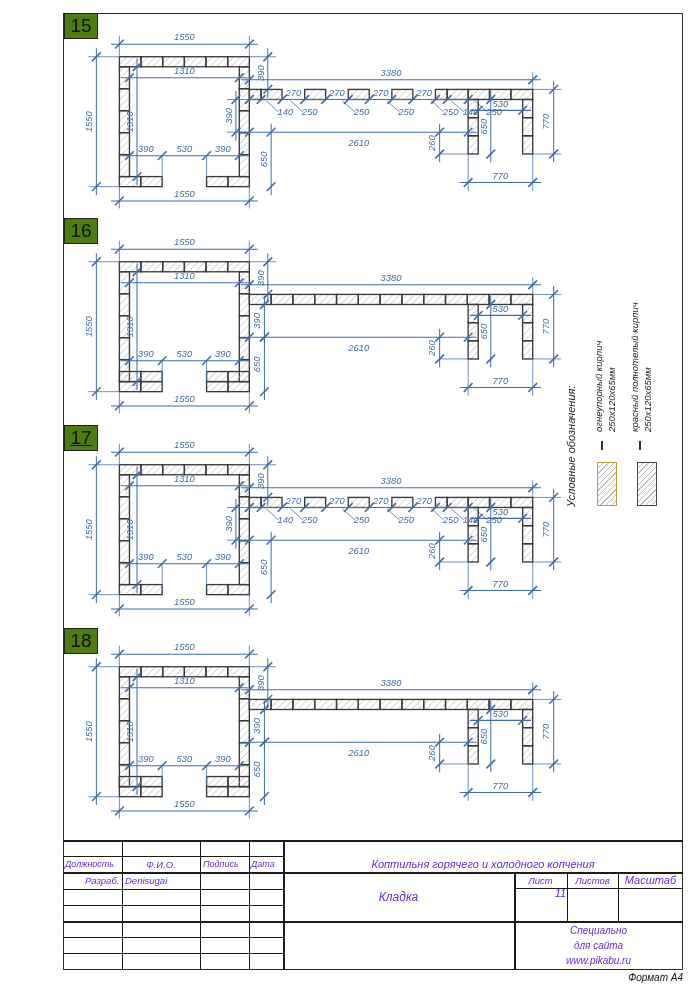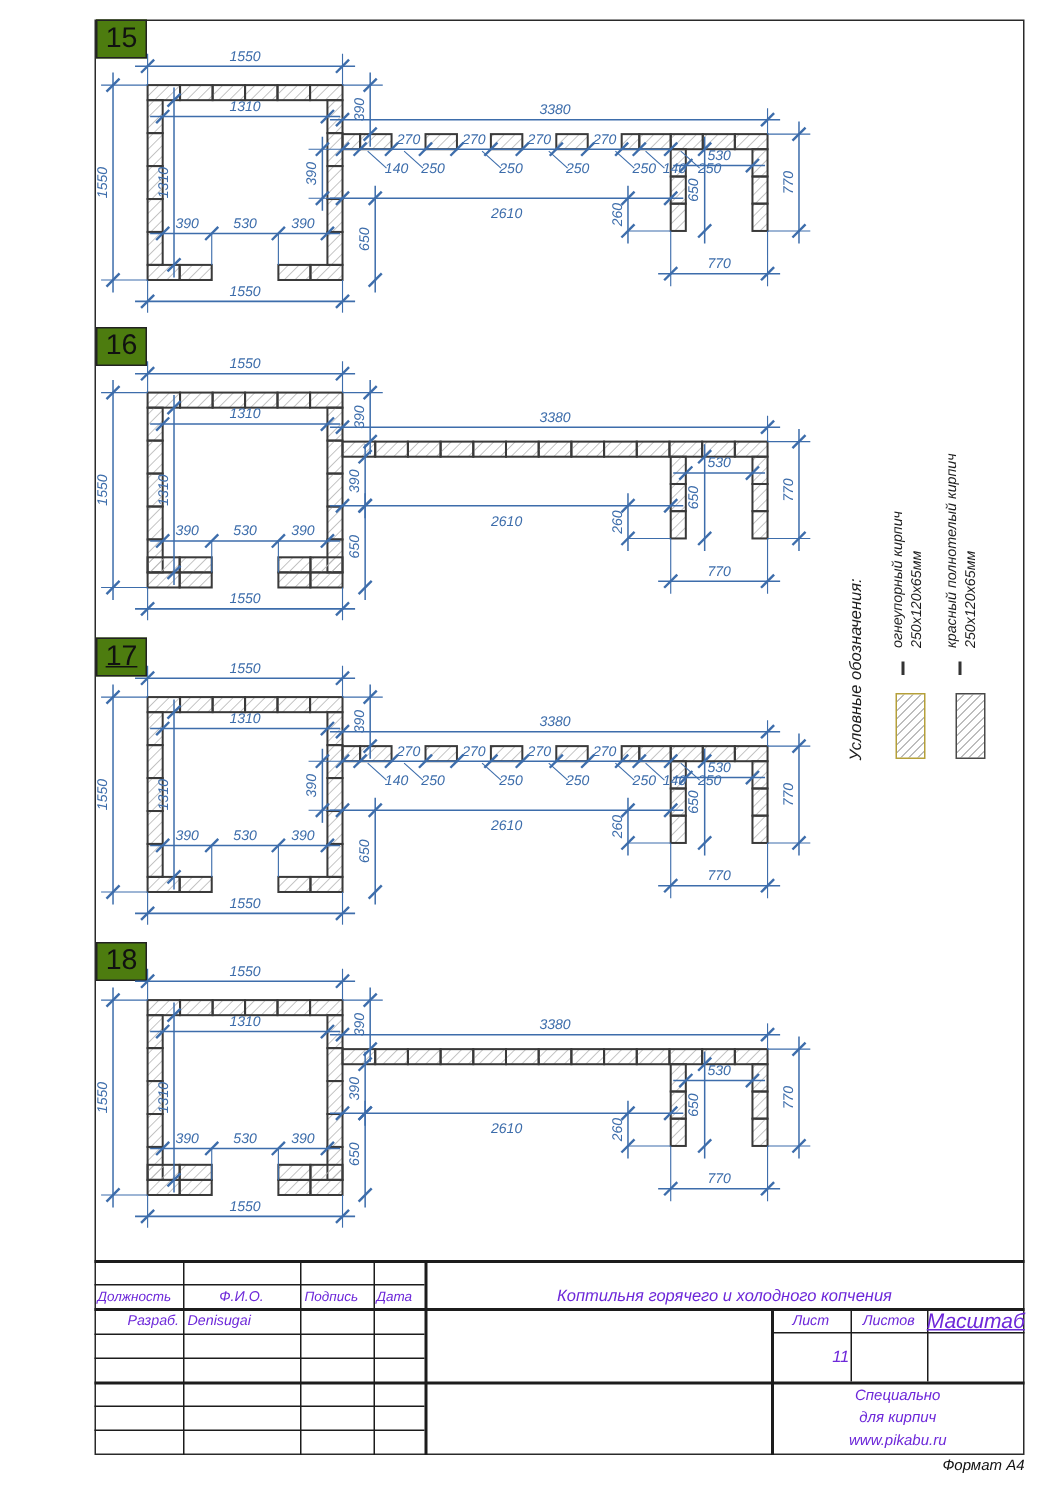--- a/index.html
+++ b/index.html
@@ -3,21 +3,21 @@
 <meta charset="utf-8">
 <style>
   html,body{margin:0;padding:0;background:#e8e8e8;}
   .page{position:relative;width:700px;height:990px;background:#ffffff;overflow:hidden;
         font-family:"Liberation Sans",sans-serif;}
   .frame{position:absolute;left:63px;top:13px;width:620px;height:957px;
          border:1.6px solid #2a2a2a;box-sizing:border-box;}
   .rowlabel{position:absolute;left:64px;width:34px;height:26px;border:1.3px solid #222;
             box-sizing:border-box;display:flex;align-items:center;justify-content:center;
             font-size:19px;color:#111;background:#4d7c0f;}
-  .rowdraw{position:absolute;left:59px;width:503px;height:189px;}
+  .rowdraw{position:absolute;left:80px;width:503px;height:189px;}
   .rowdraw svg{display:block;}
   
   .vtext{position:absolute;transform-origin:0 0;transform:rotate(-90deg);
          white-space:nowrap;font-style:italic;color:#1d1d1d;}
   .vtext .l2{display:block;}
   .dash{position:absolute;width:2px;height:9px;background:#333;}
   .swatch{position:absolute;width:20px;height:44px;box-sizing:border-box;
           background:repeating-linear-gradient(135deg,#ffffff 0px,#ffffff 3px,#bdbdbd 3px,#bdbdbd 4px);}
   
   .tb{position:absolute;left:63px;top:840px;width:620px;height:130px;color:#6d28d9;}
@@ -669,27 +669,28 @@
     <div class="vl" style="left:555px;top:32px;width:1px;height:49px;"></div>
 
     <div class="cell" style="left:2px;top:16px;width:57px;height:16px;font-size:9px;">Должность</div>
     <div class="cell ctr" style="left:59px;top:16px;width:78px;height:16px;font-size:9.5px;">Ф.И.О.</div>
     <div class="cell" style="left:140px;top:16px;width:46px;height:16px;font-size:9px;">Подпись</div>
     <div class="cell" style="left:188px;top:16px;width:32px;height:16px;font-size:9px;">Дата</div>
     <div class="cell" style="left:2px;top:32px;width:57px;height:17px;font-size:9.5px;padding-left:20px;">Разраб.</div>
     <div class="cell" style="left:62px;top:32px;width:75px;height:17px;font-size:9.5px;font-style:italic;">Denisugai</div>
 
     <div class="cell ctr" style="left:220px;top:0;width:400px;height:48px;font-size:11px;">Коптильня горячего и холодного копчения</div>
+    <div class="cell ctr" style="left:220px;top:32px;width:231px;height:49px;font-size:12px;">Кладка</div>
 
     <div class="cell ctr" style="left:451px;top:32px;width:53px;height:16px;font-size:9.5px;">Лист</div>
     <div class="cell ctr" style="left:504px;top:32px;width:51px;height:16px;font-size:9.5px;">Листов</div>
-    <div class="cell ctr" style="left:555px;top:32px;width:65px;height:16px;font-size:14px;text-decoration:underline;">Масштаб</div>
-    <div class="cell ctr" style="left:451px;top:48px;width:53px;height:33px;font-size:11px;padding-left:40px;">11</div>
+    <div class="cell ctr" style="left:555px;top:32px;width:65px;height:16px;font-size:11px;">Масштаб</div>
+    <div class="cell ctr" style="left:451px;top:36px;width:53px;height:33px;font-size:11px;padding-left:40px;">11</div>
 
     <div class="cell ctr" style="left:451px;top:81px;width:169px;height:49px;font-size:10px;line-height:15px;display:block;padding-top:2px;">
       <span style="display:block">Специально</span>
-      <span style="display:block">для кирпич</span>
+      <span style="display:block">для сайта</span>
       <span style="display:block">www.pikabu.ru</span>
     </div>
   </div>
 
   <div class="fmt">Формат А4</div>
 </div>
 
 </body></html>

